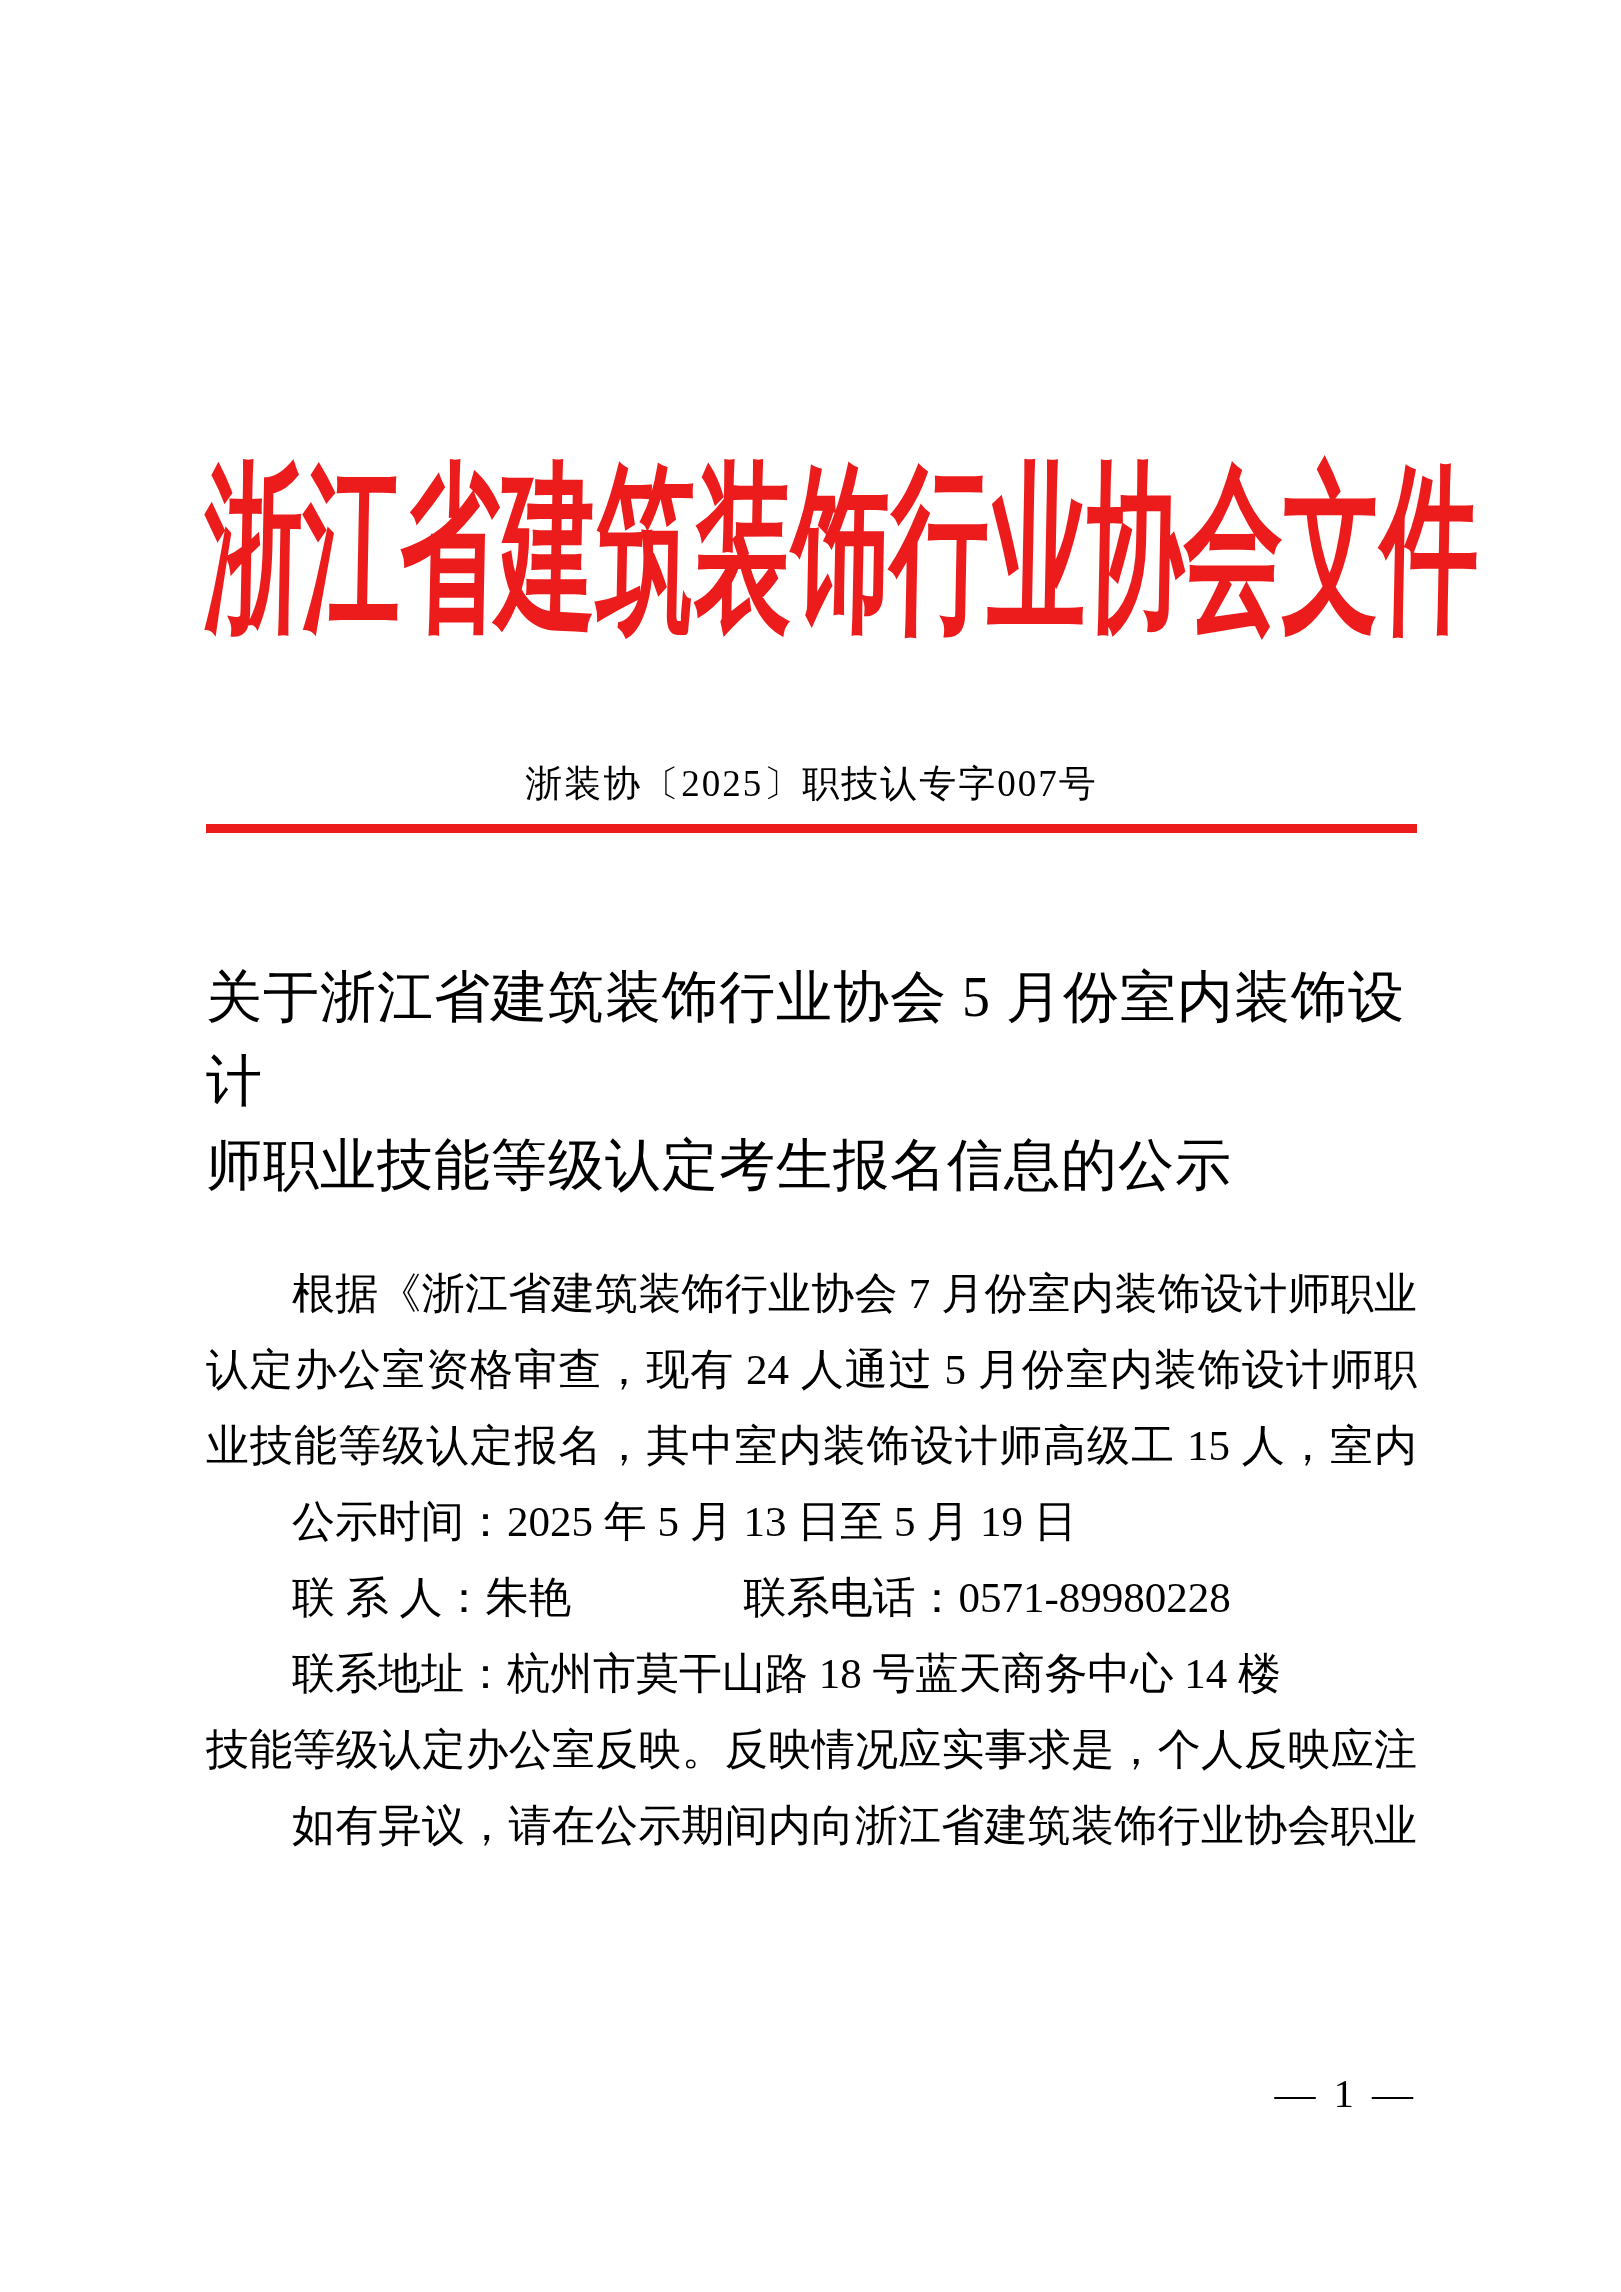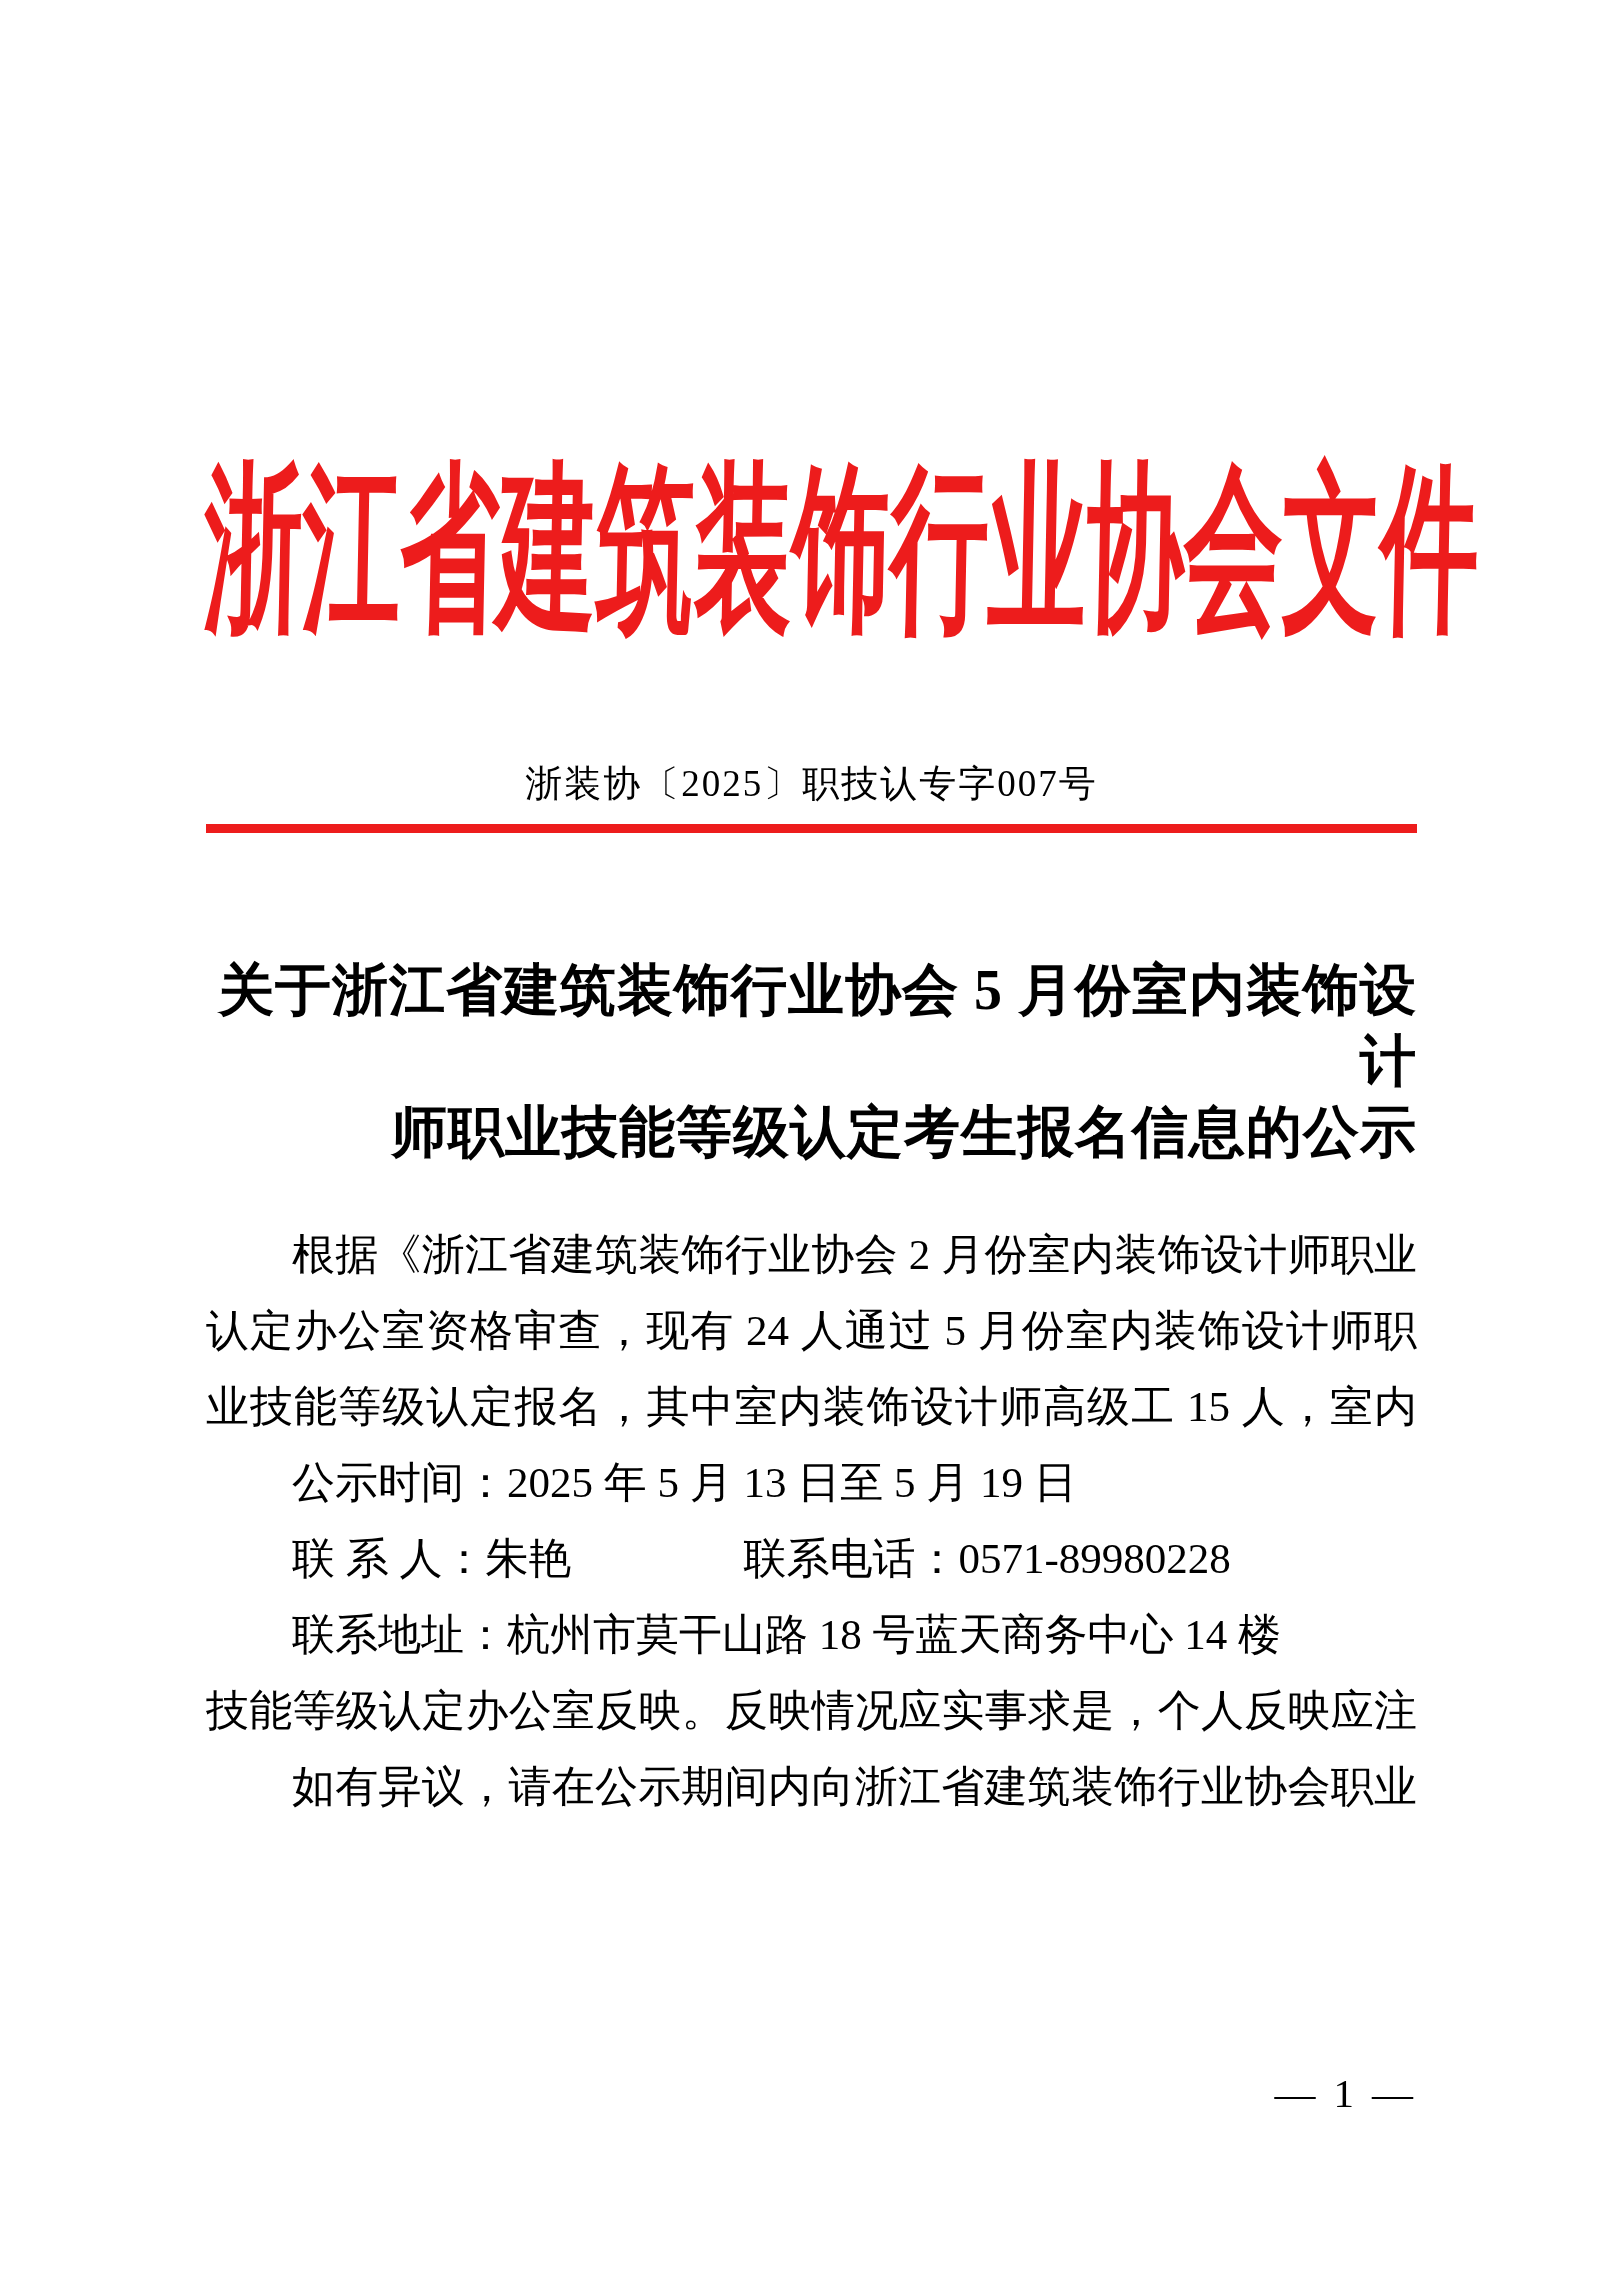--- a/index.html
+++ b/index.html
@@ -45,24 +45,24 @@
   }
   
   .red-rule {
     margin-top: 17.6px;
     height: 9.8px;
     background: var(--red, #ED1C1C);
   }
   
   .doc-title {
     margin-top: 122px;
-    text-align: right;
-    font-weight: 700;
+    text-align: left;
+    font-weight: 400;
     font-size: 56px;
-    line-height: 71px;
+    line-height: 84px;
     letter-spacing: 1px;
   }
   
   .body-text {
     margin-top: 49px;
     font-size: 43px;
   }
   .line {
     line-height: 76px;
     height: 76px;
@@ -110,21 +110,21 @@
     <div class="doc-number">浙装协〔2025〕职技认专字007号</div>
 
     <div class="red-rule"></div>
 
     <div class="doc-title">
       <div>关于浙江省建筑装饰行业协会 5 月份室内装饰设计</div>
       <div>师职业技能等级认定考生报名信息的公示</div>
     </div>
 
     <div class="body-text">
-      <div class="line indent fill">根据《浙江省建筑装饰行业协会 2 月份室内装饰设计师职业</div>
+      <div class="line indent fill">根据《浙江省建筑装饰行业协会 7 月份室内装饰设计师职业</div>
       <div class="line fill">认定办公室资格审查，现有 24 人通过 5 月份室内装饰设计师职</div>
       <div class="line fill">业技能等级认定报名，其中室内装饰设计师高级工 15 人，室内</div>
       <div class="line indent">公示时间：2025 年 5 月 13 日至 5 月 19 日</div>
       <div class="line indent">联 系 人：朱艳　　　　联系电话：0571-89980228</div>
       <div class="line indent">联系地址：杭州市莫干山路 18 号蓝天商务中心 14 楼</div>
       <div class="line fill">技能等级认定办公室反映。反映情况应实事求是，个人反映应注</div>
       <div class="line indent fill">如有异议，请在公示期间内向浙江省建筑装饰行业协会职业</div>
     </div>
 
   </div>

